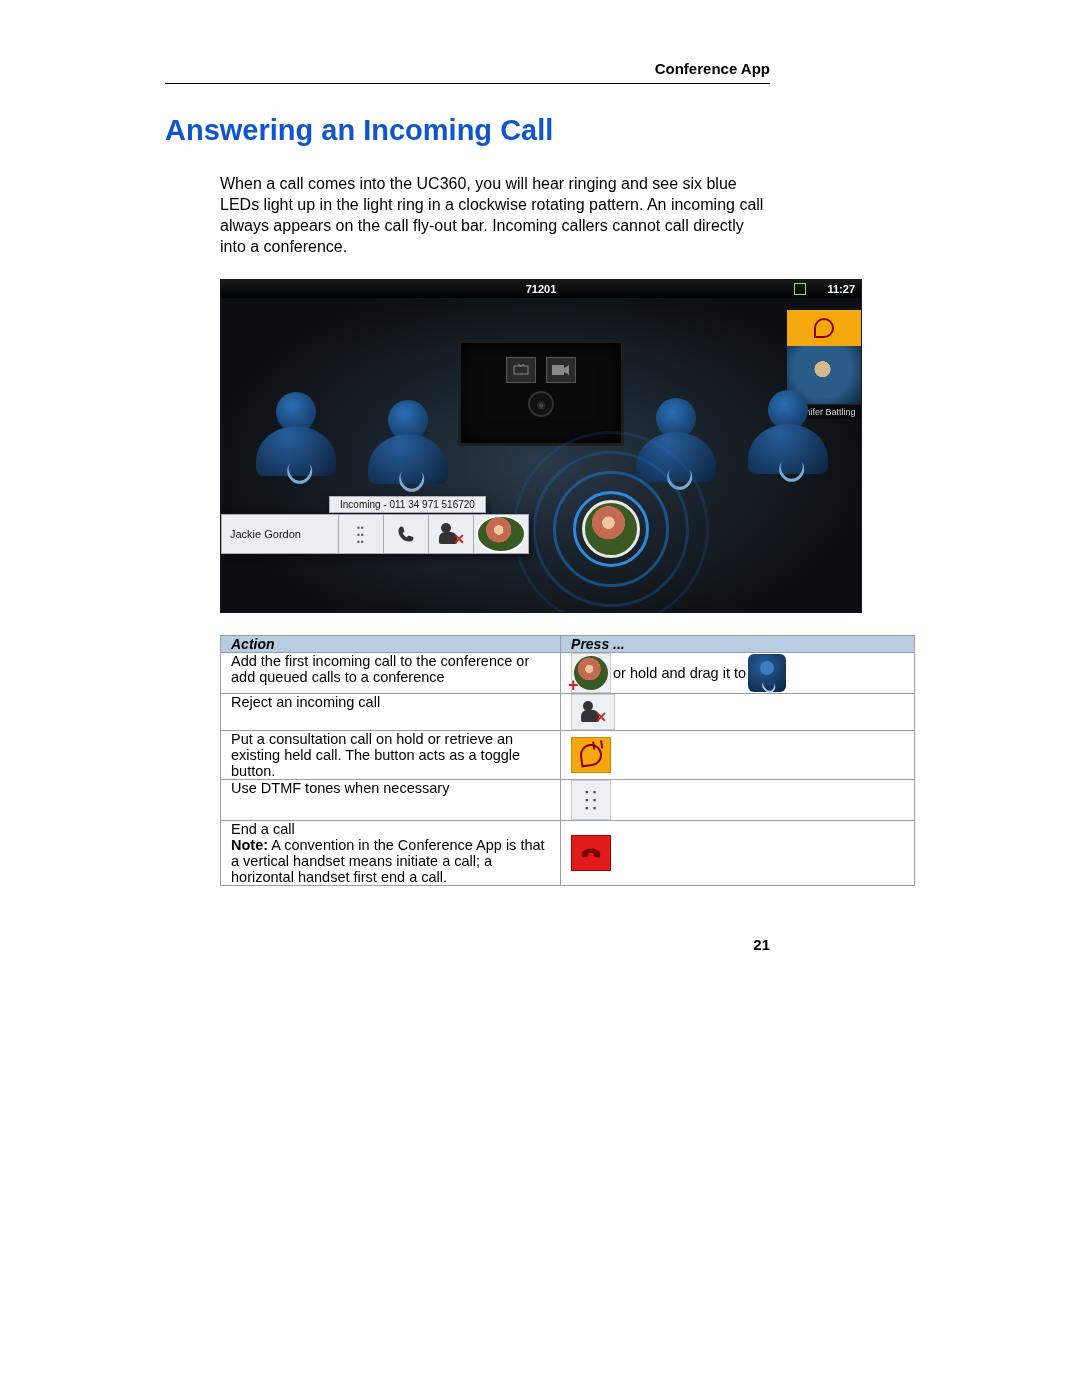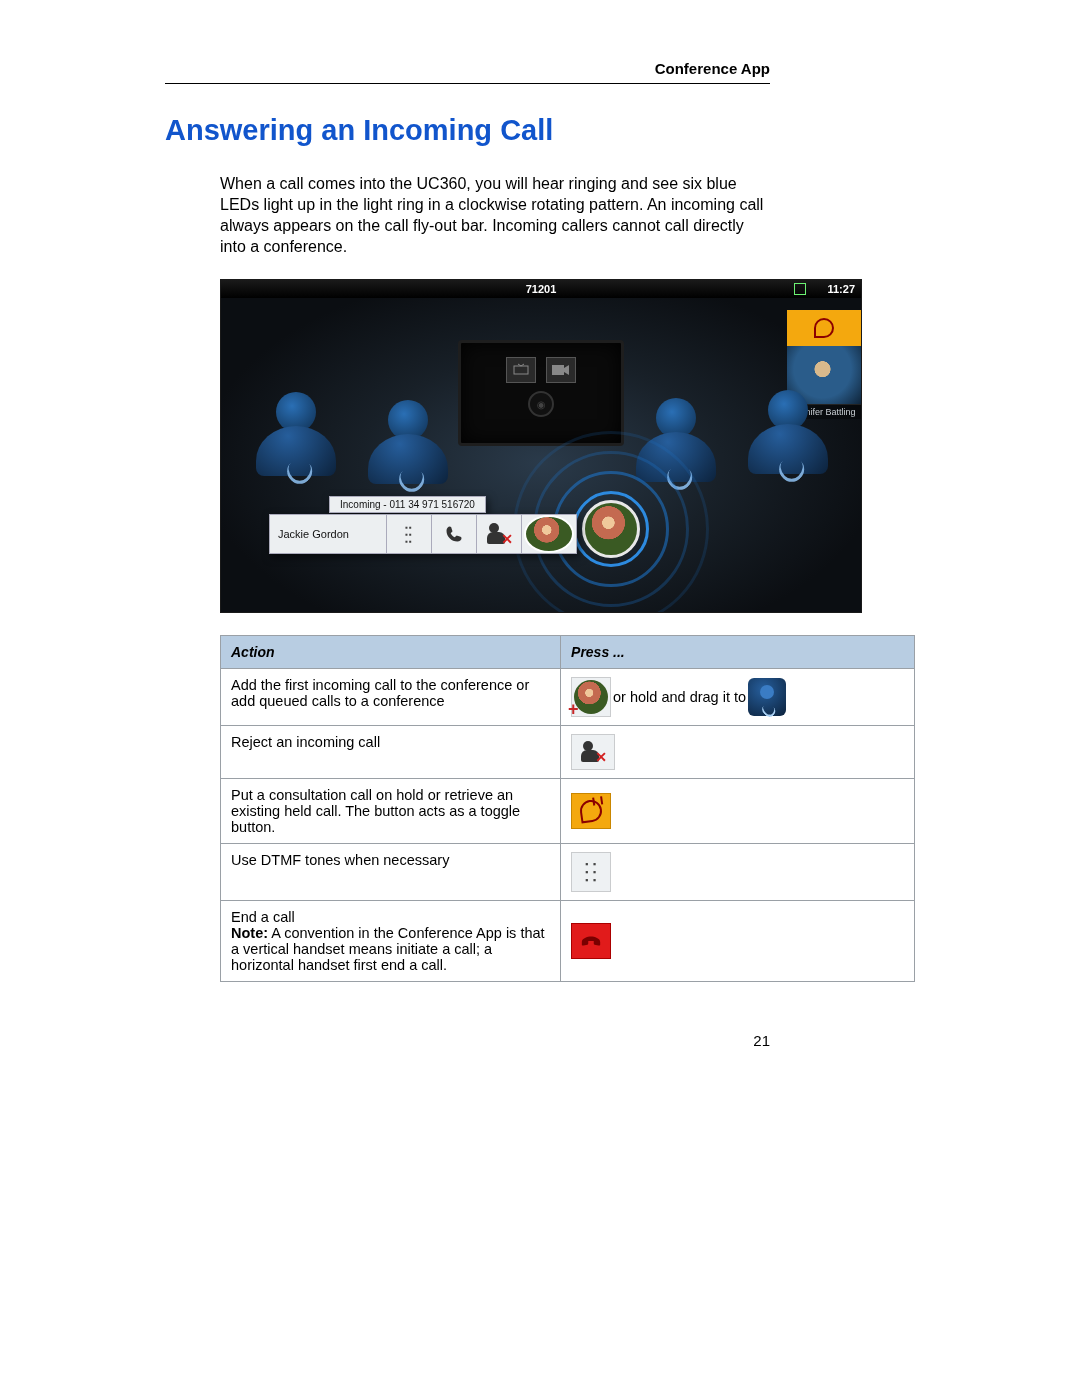--- a/index.html
+++ b/index.html
@@ -122,21 +122,20 @@
     position:absolute;left:50%;top:50%;transform:translate(-50%,-50%);
     width:52px;height:52px;border-radius:50%;
     background:radial-gradient(circle at 45% 38%, #f0c89b 14%, #c46a50 15% 38%, #3a5a23 39% 70%);
     border:3px solid #e8e8e8;
   }
 
   .flyout {
     position:absolute; bottom:58px; left:0;
     display:flex; align-items:stretch; height:40px;
     filter: drop-shadow(2px 3px 4px rgba(0,0,0,.6));
-    padding-left: 48px;
   }
   .flyout .name-tab{
     background:#eceff1; width:108px; font-size:11px; display:flex; align-items:center;
     padding-left:8px; color:#111; border:1px solid #aab;
   }
   .flyout .incoming-label{
     position:absolute; top:-18px; left:108px; background:#eceff1; border:1px solid #aab;
     font-size:10px; padding:2px 10px; color:#111;
   }
   .flyout .btn{
@@ -153,21 +152,21 @@
 
   
   table.actions {
     border-collapse: collapse;
     width: 695px;
     margin-left: 55px;
     font-size: 14.5px;
   }
   table.actions th, table.actions td {
     border: 1px solid #9aa0a6;
-    padding: 8px 10px;
+    padding: 0 10px;
     text-align: left;
     vertical-align: top;
   }
   table.actions th {
     background: #b8cde2;
     font-style: italic;
     font-weight: bold;
     font-size: 14px;
   }
   table.actions td.press { vertical-align: middle; }
@@ -195,21 +194,21 @@
   .reject-ico::after{content:"✕";position:absolute;right:-2px;bottom:-2px;color:#d32020;font-weight:bold;font-size:14px;}
   .reject-ico .body{position:absolute;left:0;top:9px;width:18px;height:12px;border-radius:6px 6px 2px 2px;background:#333;}
   .hold-rect{width:38px;height:34px;background:#f4a80e;border:1px solid #c98600;display:flex;align-items:center;justify-content:center;}
   .hold-rect .inner{width:18px;height:18px;border:2px solid #8b0000;border-radius:50% 50% 50% 0;transform:rotate(-8deg);position:relative;}
   .hold-rect .inner::after{content:"";position:absolute;right:-4px;top:-4px;width:6px;height:8px;border-left:2px solid #8b0000;border-right:2px solid #8b0000;}
   .dialpad-ico{font-size:9px;line-height:8px;letter-spacing:1px;font-weight:bold;color:#444;text-align:center;}
   .end-rect{width:38px;height:34px;background:#e11b1b;border:1px solid #a00;display:flex;align-items:center;justify-content:center;}
 
   .pagenum {
     text-align: right;
-    font-weight: normal;
+    font-weight: bold;
     font-size: 15px;
     margin: 50px 0 0 0;
   }
 </style>
 </head>
 <body>
 
 <div class="page">
 
   <div class="header">

